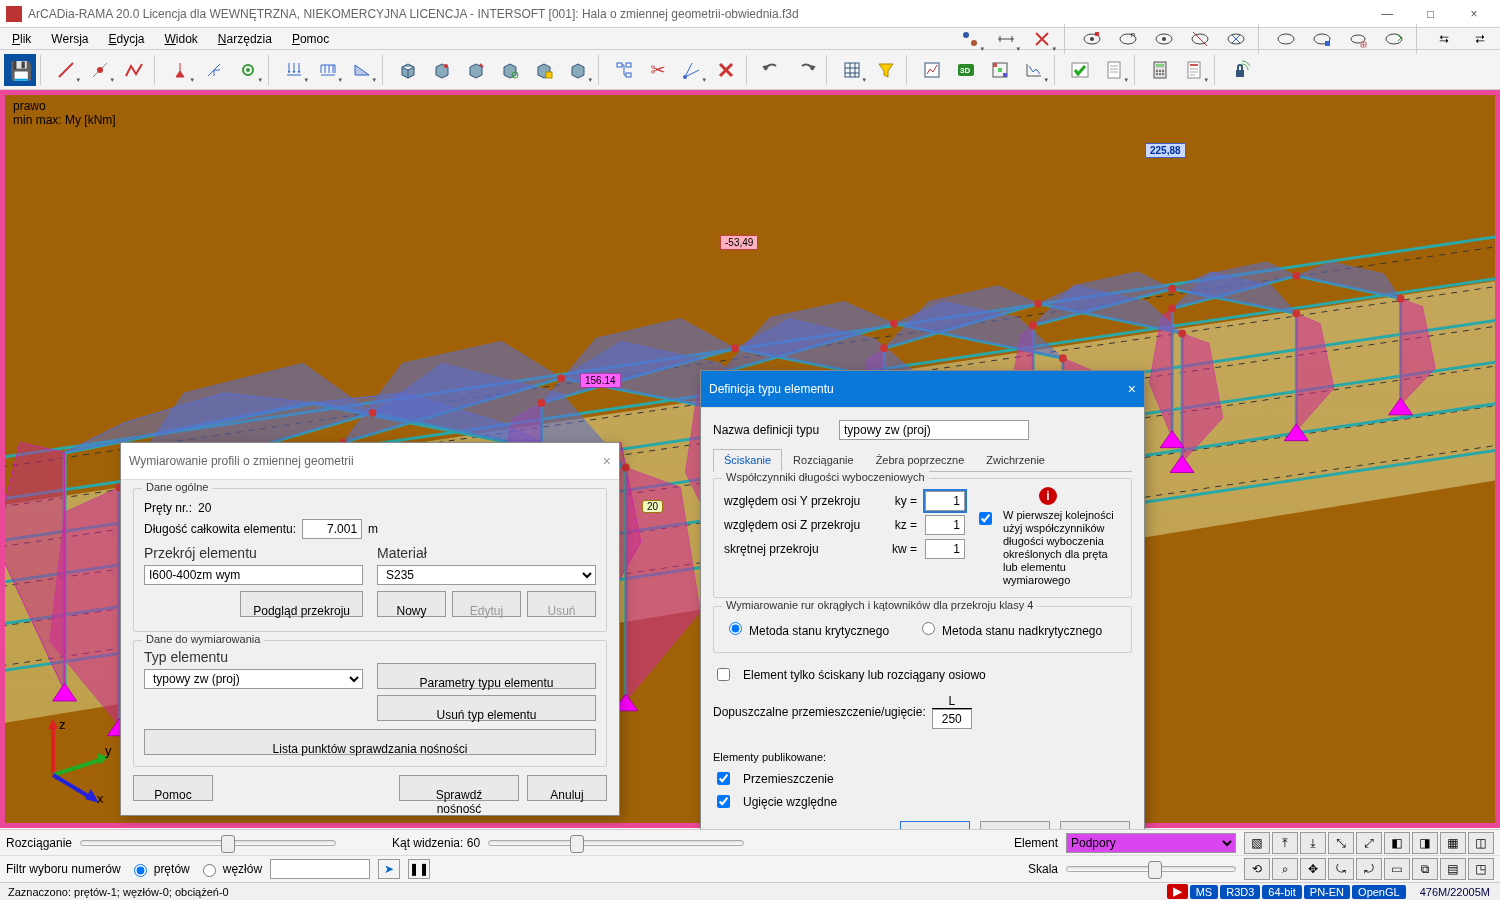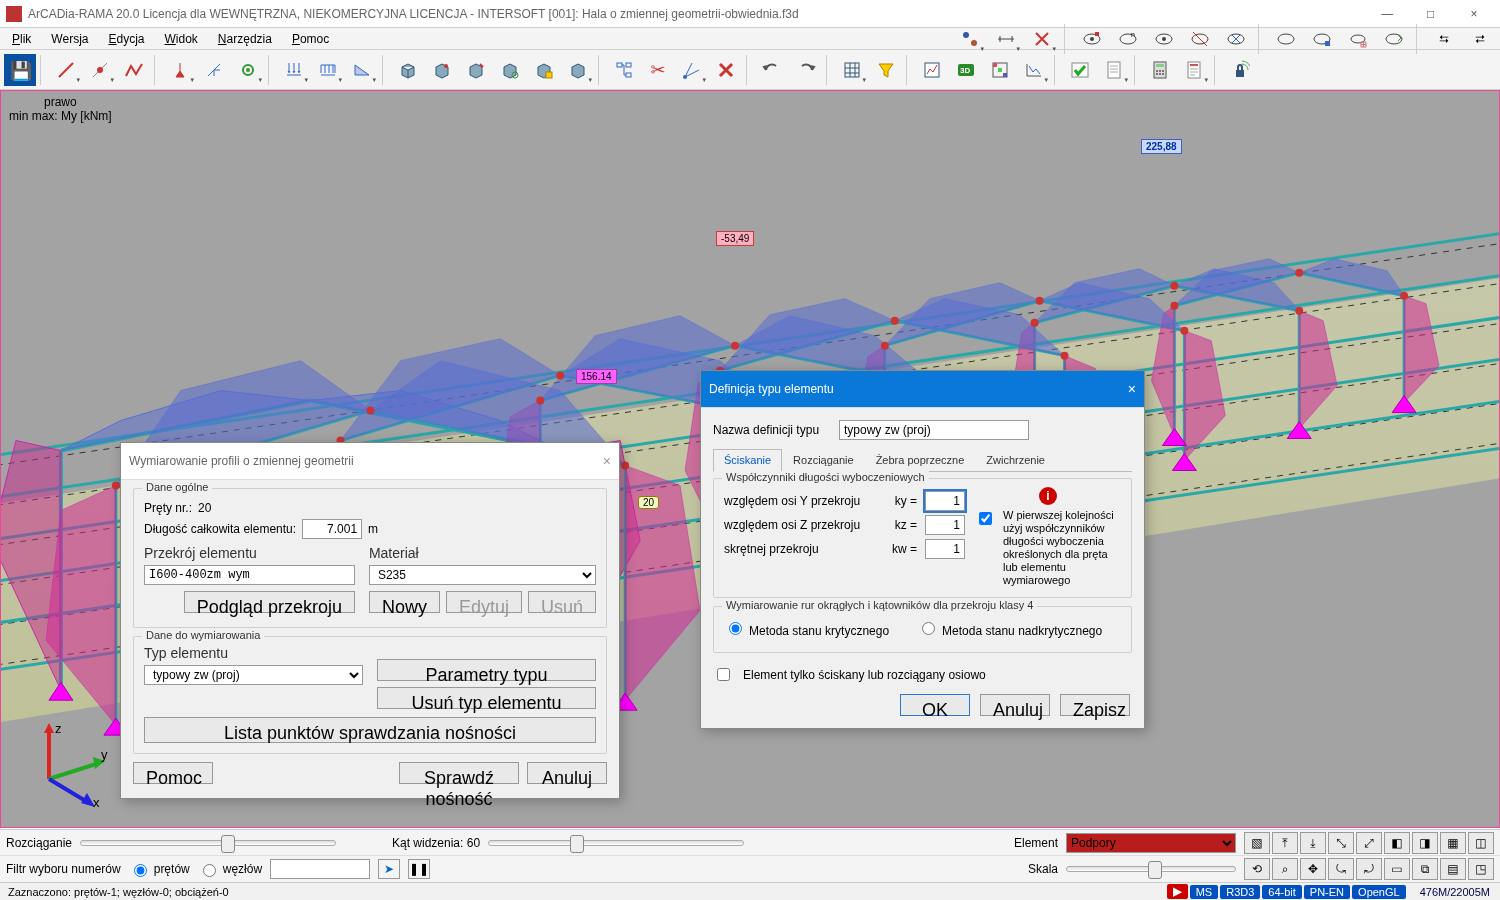--- a/index.html
+++ b/index.html
@@ -19,21 +19,21 @@
   
   .toolbar-row { height:40px; background:#f4f4f4; border-bottom:1px solid #d0d0d0; display:flex; align-items:center; padding:0 4px; gap:2px; }
   .tb-btn { width:32px; height:32px; display:flex; align-items:center; justify-content:center; border:1px solid transparent; position:relative; }
   .tb-btn svg, .tb-btn .glyph { width:20px; height:20px; }
   .tb-btn .dd { position:absolute; right:1px; bottom:1px; font-size:7px; color:#555; }
   .tb-sep { width:6px; height:30px; border-left:1px solid #ccc; margin:0 2px; }
   .tb-btn.save { background:#0a50a0; color:#fff; }
   .tb-btn.save .glyph { font-size:18px; color:#fff; }
 
   
-  .viewport { position:absolute; top:90px; left:0; right:0; bottom:72px; background:#a3a3a3; border:1px solid #ec4899; overflow:hidden;text-align:center; }
+  .viewport { position:absolute; top:90px; left:0; right:0; bottom:72px; background:#a16207; border:5px solid #ec4899; overflow:hidden; }
   .vp-label { position:absolute; top:4px; left:8px; color:#000; font-size:12px; }
   .vp-label div { line-height:14px; }
   .vp-tag { position:absolute; background:#ffc0f0; border:1px solid #a040a0; font-size:10px; padding:1px 4px; color:#000; }
   .vp-tag.neg { background:#ffb0c0; border-color:#c04040; }
   .vp-tag.pos { background:#c8d8ff; border-color:#4060c0; color:#0030a0; font-weight:bold; }
   .vp-bubble { position:absolute; background:#f0f8c0; border:1px solid #997700; border-radius:3px; font-size:10px; padding:0 4px; }
   .axes { position:absolute; left:18px; bottom:18px; width:90px; height:90px; }
   .struct { position:absolute; inset:0; }
 
   
@@ -41,21 +41,21 @@
   .dlg1 { left:120px; top:442px; width:500px; }
   .dlg-title { height:24px; background:#fff; display:flex; align-items:center; padding:18px 8px; color:#666; border-bottom:1px solid #ddd; }
   .dlg-title .dlg-close { margin-left:auto; font-size:14px; color:#999; }
   .dlg-body { padding:8px 12px 10px 12px; }
   .groupbox { border:1px solid #cfcfcf; border-radius:2px; margin-bottom:8px; padding:8px 10px 10px 10px; position:relative; }
   .groupbox > .legend { position:absolute; top:-8px; left:8px; background:#f0f0f0; padding:0 4px; color:#333; font-size:11px; }
   .row { display:flex; align-items:center; gap:6px; margin:4px 0; }
   .row label { }
   input.txt, select.sel { border:1px solid #999; background:#fff; height:20px; padding:0 4px; font-size:12px; }
   input.txt.ro { text-align:right; width:60px; }
-  .btn { height:22px; border:1px solid #999; background:#e9e9e9; padding:5px 12px; font-size:18px; }
+  .btn { height:22px; border:1px solid #999; background:#e9e9e9; padding:12px 12px; font-size:12px; }
   .btn:disabled { color:#999; }
   .btn-wide { width:100%; }
   .two-col { display:flex; gap:14px; }
   .two-col > div { flex:1; }
   .col-label { font-size:14px; color:#333; margin-bottom:4px;}
 
   
   .dlg2 { left:700px; top:370px; width:445px; }
   .dlg2 .dlg-title { background:#0a78d8; color:#fff; }
   .dlg2 .dlg-title .dlg-close { color:#fff; }
@@ -79,21 +79,21 @@
   .side-btns .sq { width:26px; height:22px; border:1px solid #999; background:#eaeaea; display:flex; align-items:center; justify-content:center; font-size:12px; }
   .filter-radio { display:flex; align-items:center; gap:4px; }
 
   
   .statusbar { position:absolute; left:0; right:0; bottom:0; height:18px; background:#f0f0f0; border-top:1px solid #ccc; display:flex; align-items:center; font-size:11px; padding:0 4px; gap:2px; }
   .statusbar .st-left { flex:1; padding-left:4px; }
   .badge { padding:1px 6px; color:#fff; font-size:11px; border-radius:2px; }
   .b-red { background:#c00; font-weight:bold; }
   .b-blue{ background:#0050c0; }
   .b-tx  { color:#004; background:none; }
-  select.combo { height:20px; border:1px solid #999; background:#b91c1c; font-size:12px; }
+  select.combo { height:20px; border:1px solid #999; background:#d946ef; font-size:12px; }
 </style>
 </head>
 <body>
 
 <div class="titlebar">
   <div class="app-icon"></div>
   <div class="title">ArCADia-RAMA 20.0 Licencja dla WEWNĘTRZNA, NIEKOMERCYJNA LICENCJA - INTERSOFT [001]: Hala o zmiennej geometrii-obwiednia.f3d</div>
   <div class="winbtns">
     <span>—</span>
     <span>□</span>
@@ -590,21 +590,21 @@
         <span>20</span>
       </div>
       <div class="row">
         <label>Długość całkowita elementu:</label>
         <input class="txt ro" value="7.001" style="">
         <span>m</span>
       </div>
       <div class="two-col" style="margin-top:6px;">
         <div>
           <div class="col-label">Przekrój elementu</div>
-          <input class="txt" style="width: 100%; font-family: Liberation Mono, monospace;" value="I600-400zm wym">
+          <input class="txt" style="width: 100%;" value="I600-400zm wym">
           <div class="row" style="justify-content:flex-end; margin-top:6px;">
             <button class="btn">Podgląd przekroju</button>
           </div>
         </div>
         <div>
           <div class="col-label">Materiał</div>
           <select class="sel" style="width:100%;">
             <option>S235</option>
           </select>
           <div class="row" style="margin-top:6px; gap:6px;border-radius:6px;">
@@ -701,20 +701,38 @@
         <span><input type="radio" name="m4" style=""><label>Metoda stanu nadkrytycznego</label></span>
       </div>
     </div>
 
     <div style="display:flex; align-items:flex-start; gap:18px;flex-direction:column;">
       <div style="flex:1;">
         <div class="check-row row">
           <input type="checkbox" style="">
           <label>Element tylko ściskany lub rozciągany osiowo</label>
         </div>
+        <div class="row" style="margin-top:10px;">
+          <label>Dopuszczalne przemieszczenie/ugięcie:</label>
+          <div style="text-align:center;">
+            <div style="border-bottom:1px solid #000; padding:0 8px;">L</div>
+            <input class="txt" style="width: 40px; text-align: center;" value="250">
+          </div>
+        </div>
+      </div>
+      <div style="width:150px;">
+        <div style="font-size:11px; margin-bottom:6px;">Elementy publikowane:</div>
+        <div class="check-row row">
+            <input type="checkbox" checked="" style="">
+            <label>Przemieszczenie</label>
+          </div>
+        <div class="check-row row">
+            <input type="checkbox" checked="" style="">
+            <label>Ugięcie względne</label>
+          </div>
       </div>
     </div>
 
     <div class="btn-row">
       <button class="btn" style="width:70px; border:1px solid #2a78d8;">OK</button>
       <button class="btn" style="width:70px;">Anuluj</button>
       <button class="btn" style="width:70px;">Zapisz</button>
     </div>
   </div>
 </div>

